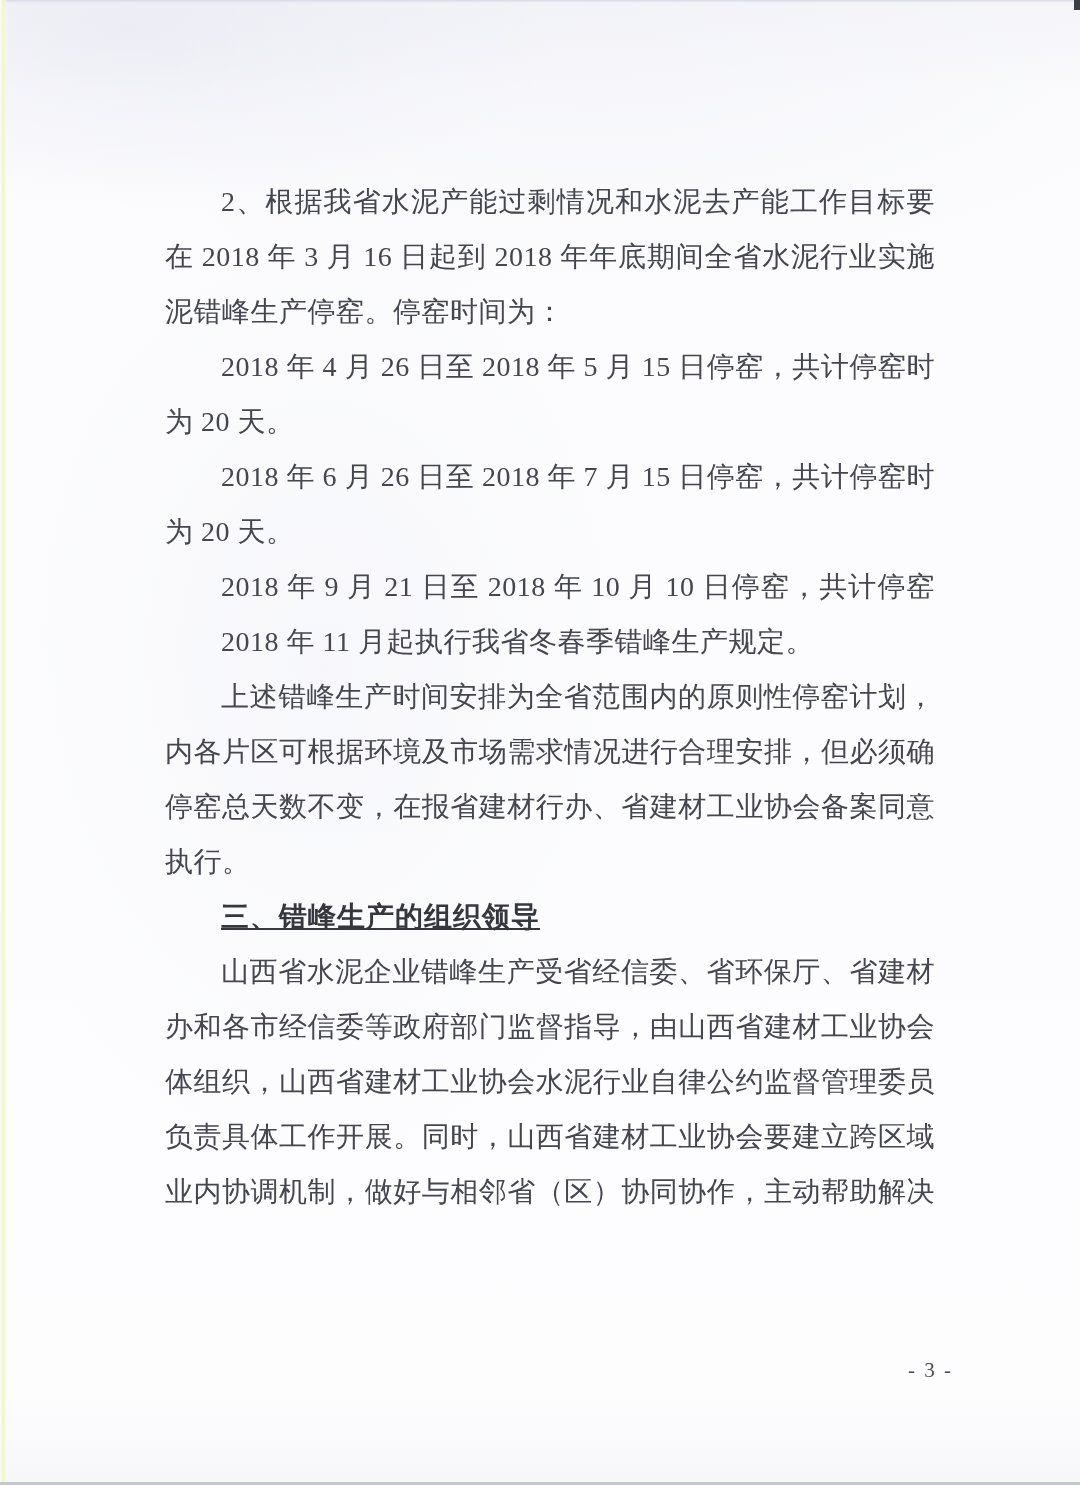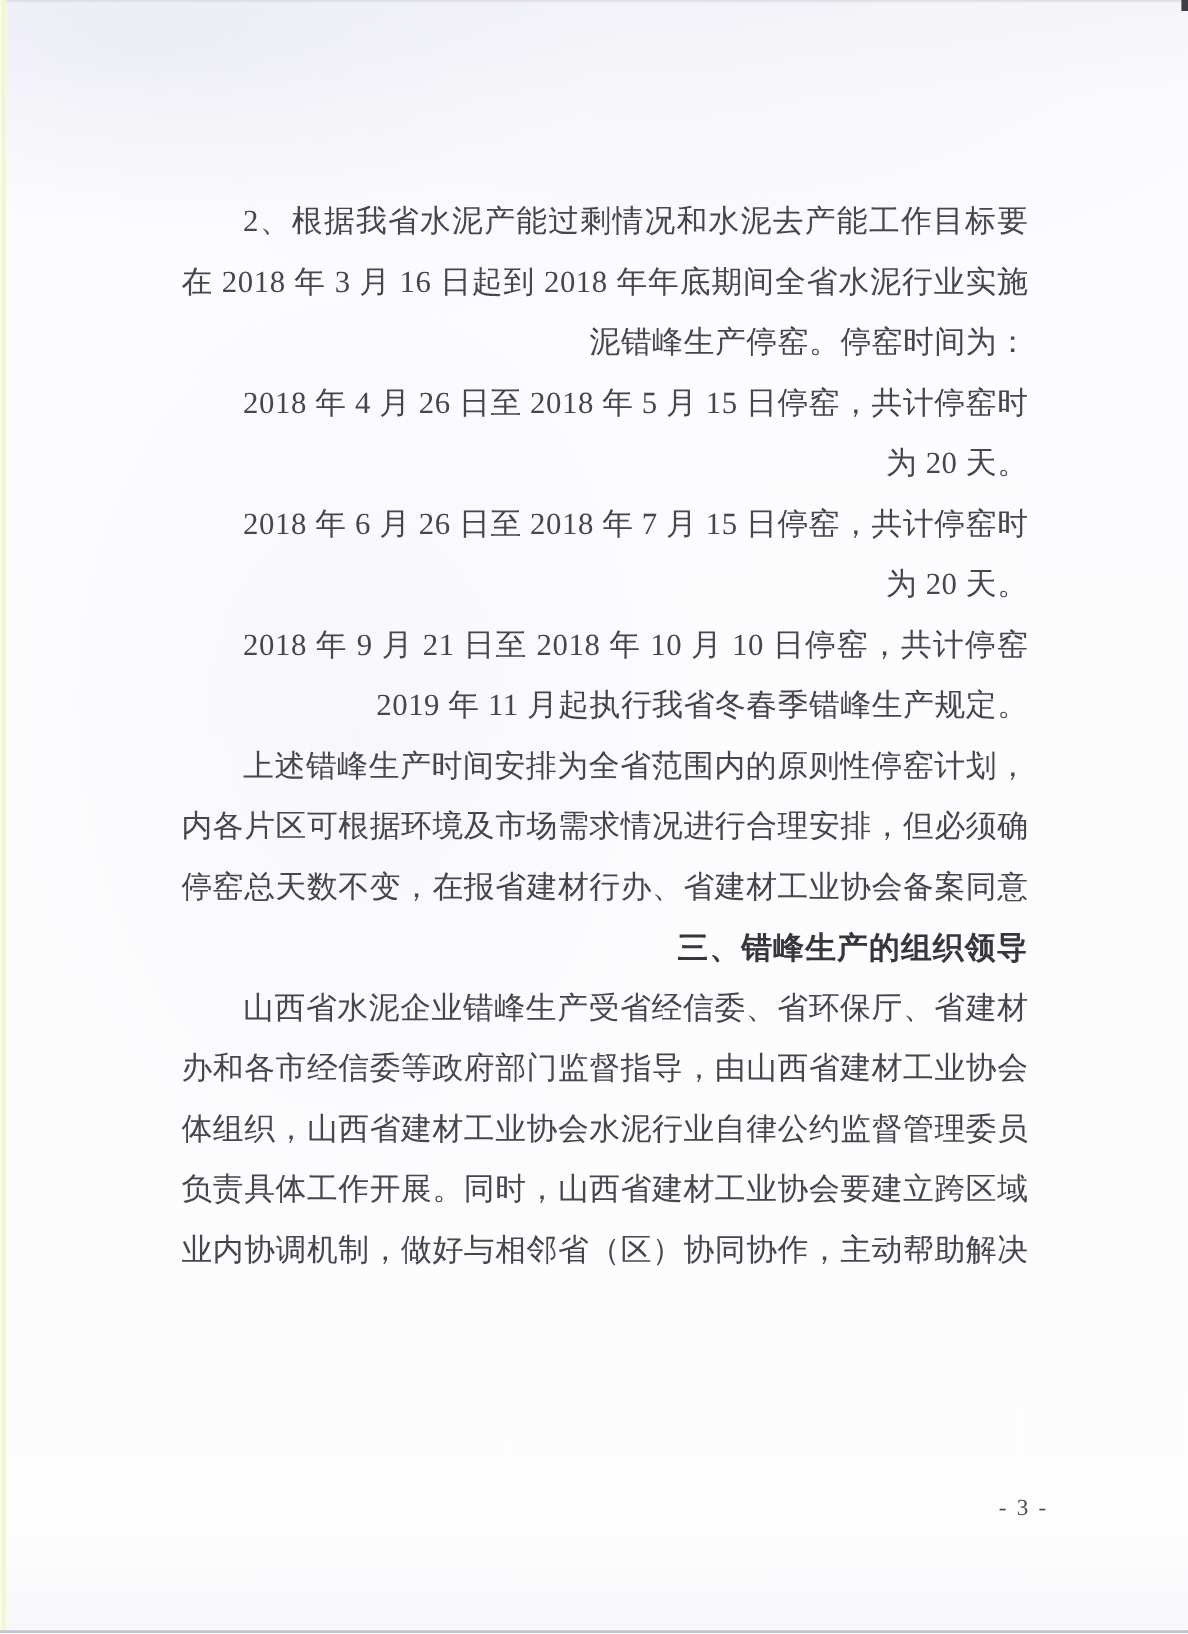--- a/index.html
+++ b/index.html
@@ -41,35 +41,36 @@
     top: 174px;
     left: 165px;
     width: 770px;
     color: #45464e;
     font-size: 28px;
   }
   .line {
     height: 55px;
     line-height: 55px;
     overflow: hidden;
-    text-align: right;
+    text-align: left;
     letter-spacing: 0.5px;
   }
   .line.fill {
     text-align: justify;
     text-align-last: justify;
   }
   .line.indent {
     text-indent: 56px;
   }
   .line.heading {
     font-family: "Liberation Sans", "DejaVu Sans", sans-serif;
     font-weight: 700;
     color: #36373d;
     letter-spacing: 1px;
+    text-decoration: underline;
   }
   .page-number {
     position: absolute;
     top: 1358px;
     left: 0;
     width: 953px;
     text-align: right;
     font-size: 21px;
     color: #4a4e58;
     letter-spacing: 2px;
@@ -87,24 +88,25 @@
 
   <div class="content">
     <div class="line fill indent">2、根据我省水泥产能过剩情况和水泥去产能工作目标要求，</div>
     <div class="line fill">在 2018 年 3 月 16 日起到 2018 年年底期间全省水泥行业实施水</div>
     <div class="line">泥错峰生产停窑。停窑时间为：</div>
     <div class="line fill indent">2018 年 4 月 26 日至 2018 年 5 月 15 日停窑，共计停窑时间</div>
     <div class="line">为 20 天。</div>
     <div class="line fill indent">2018 年 6 月 26 日至 2018 年 7 月 15 日停窑，共计停窑时间</div>
     <div class="line">为 20 天。</div>
     <div class="line fill indent">2018 年 9 月 21 日至 2018 年 10 月 10 日停窑，共计停窑时</div>
-    <div class="line indent">2019 年 11 月起执行我省冬春季错峰生产规定。</div>
+    <div class="line indent">2018 年 11 月起执行我省冬春季错峰生产规定。</div>
     <div class="line fill indent">上述错峰生产时间安排为全省范围内的原则性停窑计划，省</div>
     <div class="line fill">内各片区可根据环境及市场需求情况进行合理安排，但必须确保</div>
     <div class="line fill">停窑总天数不变，在报省建材行办、省建材工业协会备案同意后</div>
+    <div class="line">执行。</div>
     <div class="line heading indent">三、错峰生产的组织领导</div>
     <div class="line fill indent">山西省水泥企业错峰生产受省经信委、省环保厅、省建材行</div>
     <div class="line fill">办和各市经信委等政府部门监督指导，由山西省建材工业协会具</div>
     <div class="line fill">体组织，山西省建材工业协会水泥行业自律公约监督管理委员会</div>
     <div class="line fill">负责具体工作开展。同时，山西省建材工业协会要建立跨区域的</div>
     <div class="line fill">业内协调机制，做好与相邻省（区）协同协作，主动帮助解决企</div>
   </div>
 
   <div class="page-number">- 3 -</div>
 

